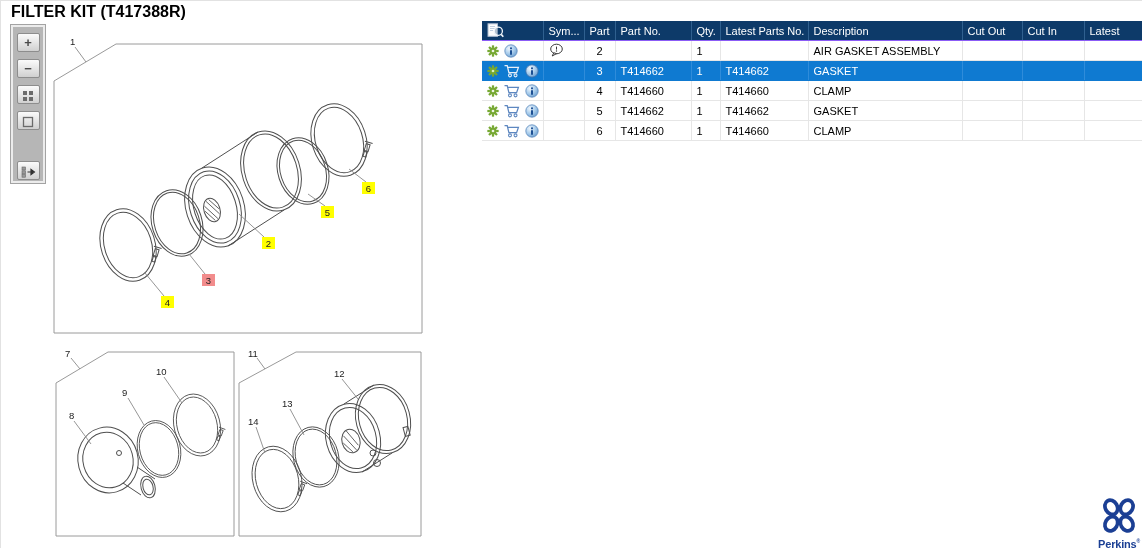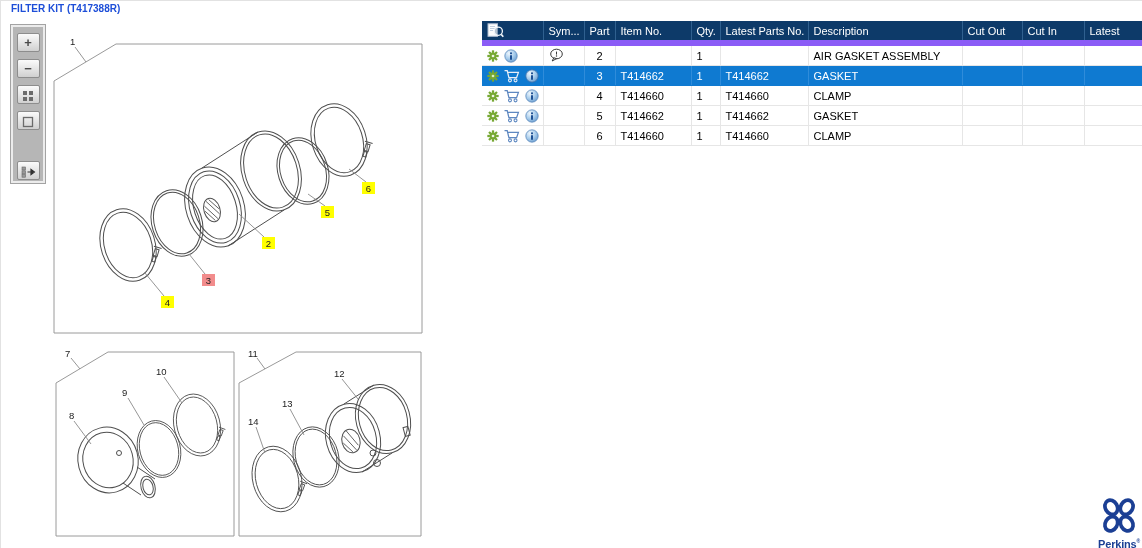--- a/index.html
+++ b/index.html
@@ -1,21 +1,21 @@
 <!DOCTYPE html>
 <html><head>
 <meta charset="utf-8">
 <style>
   html,body{margin:0;padding:0;}
   body{
     width:1142px;height:548px;position:relative;overflow:hidden;
     background:#ffffff;font-family:"Liberation Sans",sans-serif;
     border-top:1px solid #e2e2e2;border-left:1px solid #e2e2e2;box-sizing:border-box;
   }
-  .page-title{position:absolute;left:10px;top:2px;font-size:10px;font-weight:bold;color:#1d4ed8;white-space:nowrap;}
+  .page-title{position:absolute;left:10px;top:2px;font-size:16px;font-weight:bold;color:#000000;white-space:nowrap;}
 
   
   .toolbar{
     position:absolute;left:9px;top:23px;width:36px;height:160px;box-sizing:border-box;
     background:#b6b6b6;border:1px solid #a3a3a3;box-shadow:inset 0 0 0 2px #ececec;
     padding-top:8px;
   }
   .tb-btn{
     display:block;margin:0 auto 7px auto;width:23px;height:19px;box-sizing:border-box;
     background:linear-gradient(#fbfbfb,#d0d0d0);border:1px solid #8d8d8d;border-radius:2px;
@@ -33,21 +33,21 @@
   .viewer text{font-family:"Liberation Sans",sans-serif;font-size:9.5px;fill:#222;}
   .viewer .co-num{text-anchor:middle;}
 
   
   table.parts{
     position:absolute;left:481px;top:20px;width:661px;border-collapse:collapse;table-layout:fixed;
     font-size:11px;color:#000;
   }
   table.parts th{
     height:19px;background:#0d3a69;color:#fff;font-weight:normal;text-align:left;
-    padding:0 5px;border-left:1px solid #30608f;border-bottom:6px solid #8b5cf6;
+    padding:0 5px;border-left:1px solid #30608f;border-bottom:1px solid #8b5cf6;
     white-space:nowrap;overflow:hidden;font-size:11px;
   }
   table.parts th:first-child{border-left:none;}
   table.parts td{
     height:19px;padding:0 5px;border-right:1px solid #e6e6e6;border-bottom:1px solid #e6e6e6;
     white-space:nowrap;overflow:hidden;background:#fff;
   }
   table.parts td.c{text-align:center;}
   table.parts tr.selected td{
     background:#0f7ad1;color:#fff;border-right-color:#2f8cda;border-bottom-color:#0f7ad1;
@@ -287,21 +287,21 @@
       <th>
         <svg class="ico" width="17" height="15" viewBox="0 0 17 15">
           <rect x="1" y="0.8" width="9.5" height="12.5" fill="#fdfdfd" stroke="#aebdd0"></rect>
           <path d="M3 3.5 h5 M3 5.5 h5 M3 7.5 h3" stroke="#b9c8da" stroke-width=".9" fill="none"></path>
           <circle cx="11.3" cy="8.2" r="4.1" fill="#0d3a69" fill-opacity=".3" stroke="#f2f6fa" stroke-width="1.3"></circle>
           <line x1="14.2" y1="11.4" x2="16.3" y2="13.8" stroke="#f2f6fa" stroke-width="1.6"></line>
         </svg>
       </th>
       <th>Sym...</th>
       <th>Part</th>
-      <th>Item No.</th>
+      <th>Part No.</th>
       <th>Qty.</th>
       <th>Latest Parts No.</th>
       <th>Description</th>
       <th>Cut Out</th>
       <th>Cut In</th>
       <th>Latest</th>
     </tr>
   </thead>
   <tbody>
 

